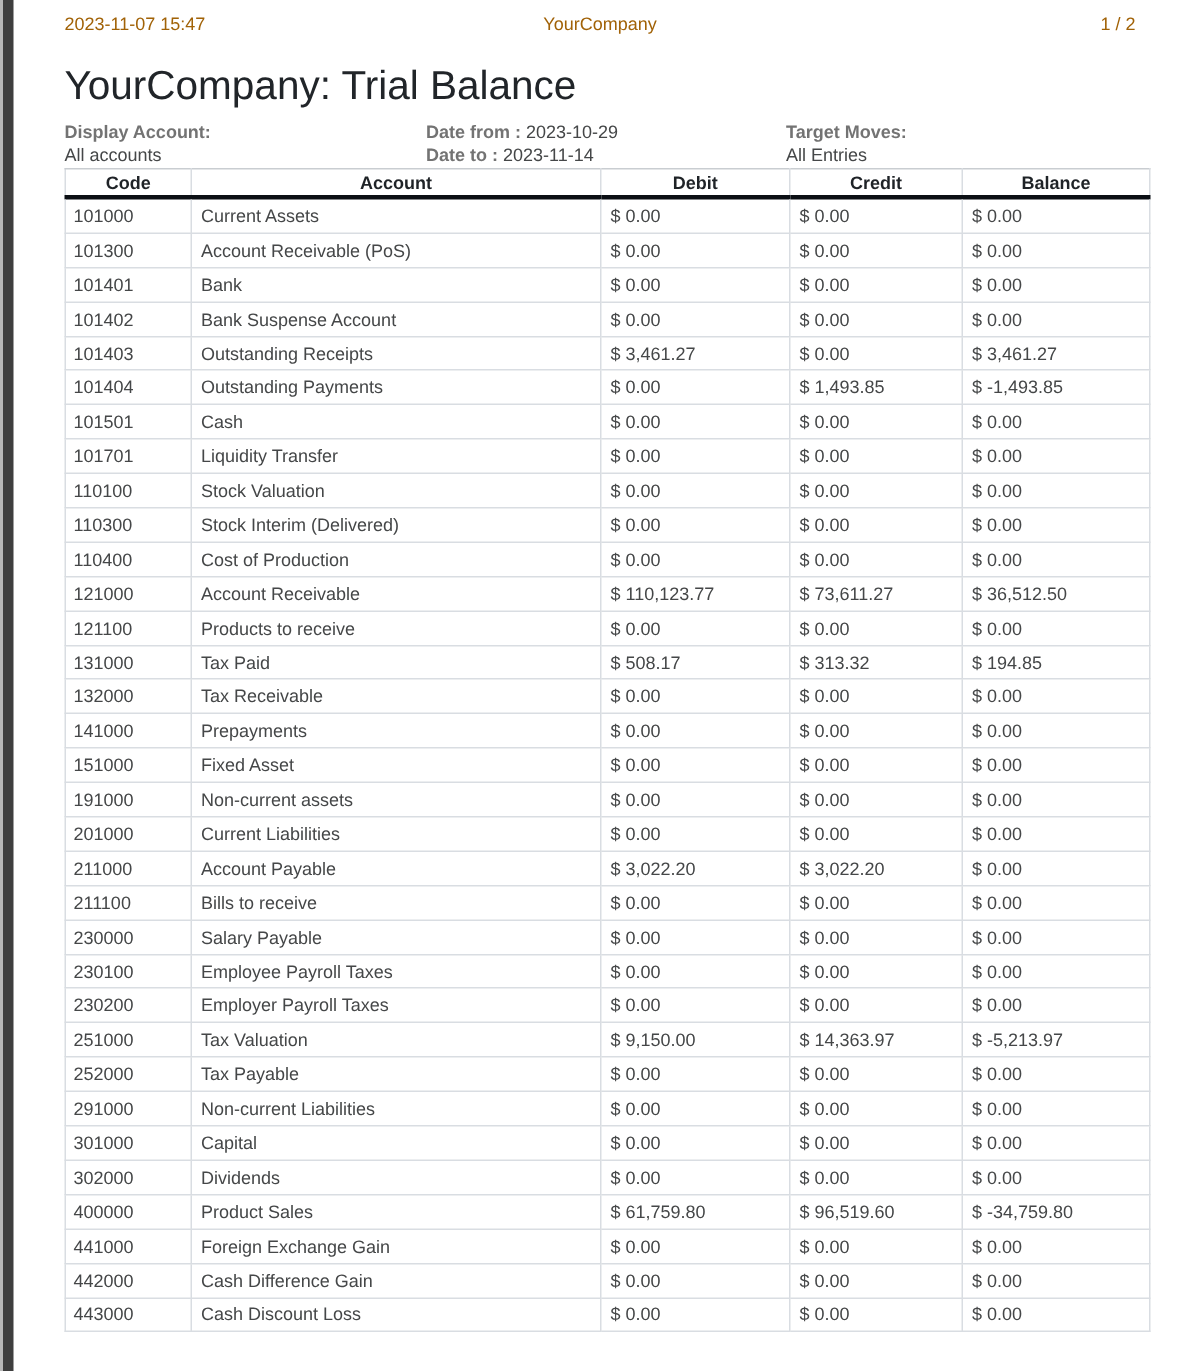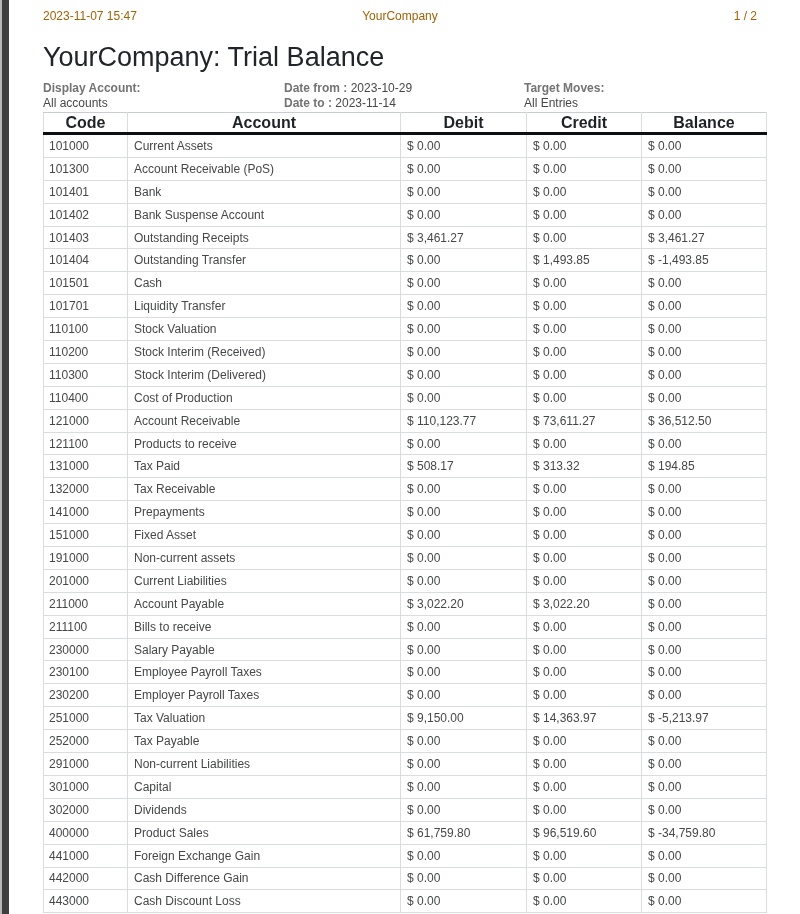--- a/index.html
+++ b/index.html
@@ -67,21 +67,21 @@
   }
   table.trial-balance col.w-code    { width: 84px; }
   table.trial-balance col.w-account { width: 273px; }
   table.trial-balance col.w-debit   { width: 126px; }
   table.trial-balance col.w-credit  { width: 115px; }
   table.trial-balance col.w-balance { width: 125px; }
   table.trial-balance thead th {
     height: 16px;
     padding: 1px 0 0 0;
     font-weight: 700;
-    font-size: 16px;
+    font-size: 12px;
     color: #1f2327;
     text-align: center;
     border-left: 1px solid #d9dde2;
     border-right: 1px solid #d9dde2;
     border-top: 1px solid #c9cdd1;
     border-bottom: 3px solid #0b0f14;
   }
   table.trial-balance tbody td {
     height: 21.9px;
     padding: 0 2px 0 6px;
@@ -177,21 +177,21 @@
         </tr>
         <tr>
           <td class="col-code">101403</td>
           <td class="col-account">Outstanding Receipts</td>
           <td class="col-debit">$ 3,461.27</td>
           <td class="col-credit">$ 0.00</td>
           <td class="col-balance">$ 3,461.27</td>
         </tr>
         <tr>
           <td class="col-code">101404</td>
-          <td class="col-account">Outstanding Transfer</td>
+          <td class="col-account">Outstanding Payments</td>
           <td class="col-debit">$ 0.00</td>
           <td class="col-credit">$ 1,493.85</td>
           <td class="col-balance">$ -1,493.85</td>
         </tr>
         <tr>
           <td class="col-code">101501</td>
           <td class="col-account">Cash</td>
           <td class="col-debit">$ 0.00</td>
           <td class="col-credit">$ 0.00</td>
           <td class="col-balance">$ 0.00</td>
@@ -199,27 +199,20 @@
         <tr>
           <td class="col-code">101701</td>
           <td class="col-account">Liquidity Transfer</td>
           <td class="col-debit">$ 0.00</td>
           <td class="col-credit">$ 0.00</td>
           <td class="col-balance">$ 0.00</td>
         </tr>
         <tr>
           <td class="col-code">110100</td>
           <td class="col-account">Stock Valuation</td>
-          <td class="col-debit">$ 0.00</td>
-          <td class="col-credit">$ 0.00</td>
-          <td class="col-balance">$ 0.00</td>
-        </tr>
-        <tr>
-          <td class="col-code">110200</td>
-          <td class="col-account">Stock Interim (Received)</td>
           <td class="col-debit">$ 0.00</td>
           <td class="col-credit">$ 0.00</td>
           <td class="col-balance">$ 0.00</td>
         </tr>
         <tr>
           <td class="col-code">110300</td>
           <td class="col-account">Stock Interim (Delivered)</td>
           <td class="col-debit">$ 0.00</td>
           <td class="col-credit">$ 0.00</td>
           <td class="col-balance">$ 0.00</td>

